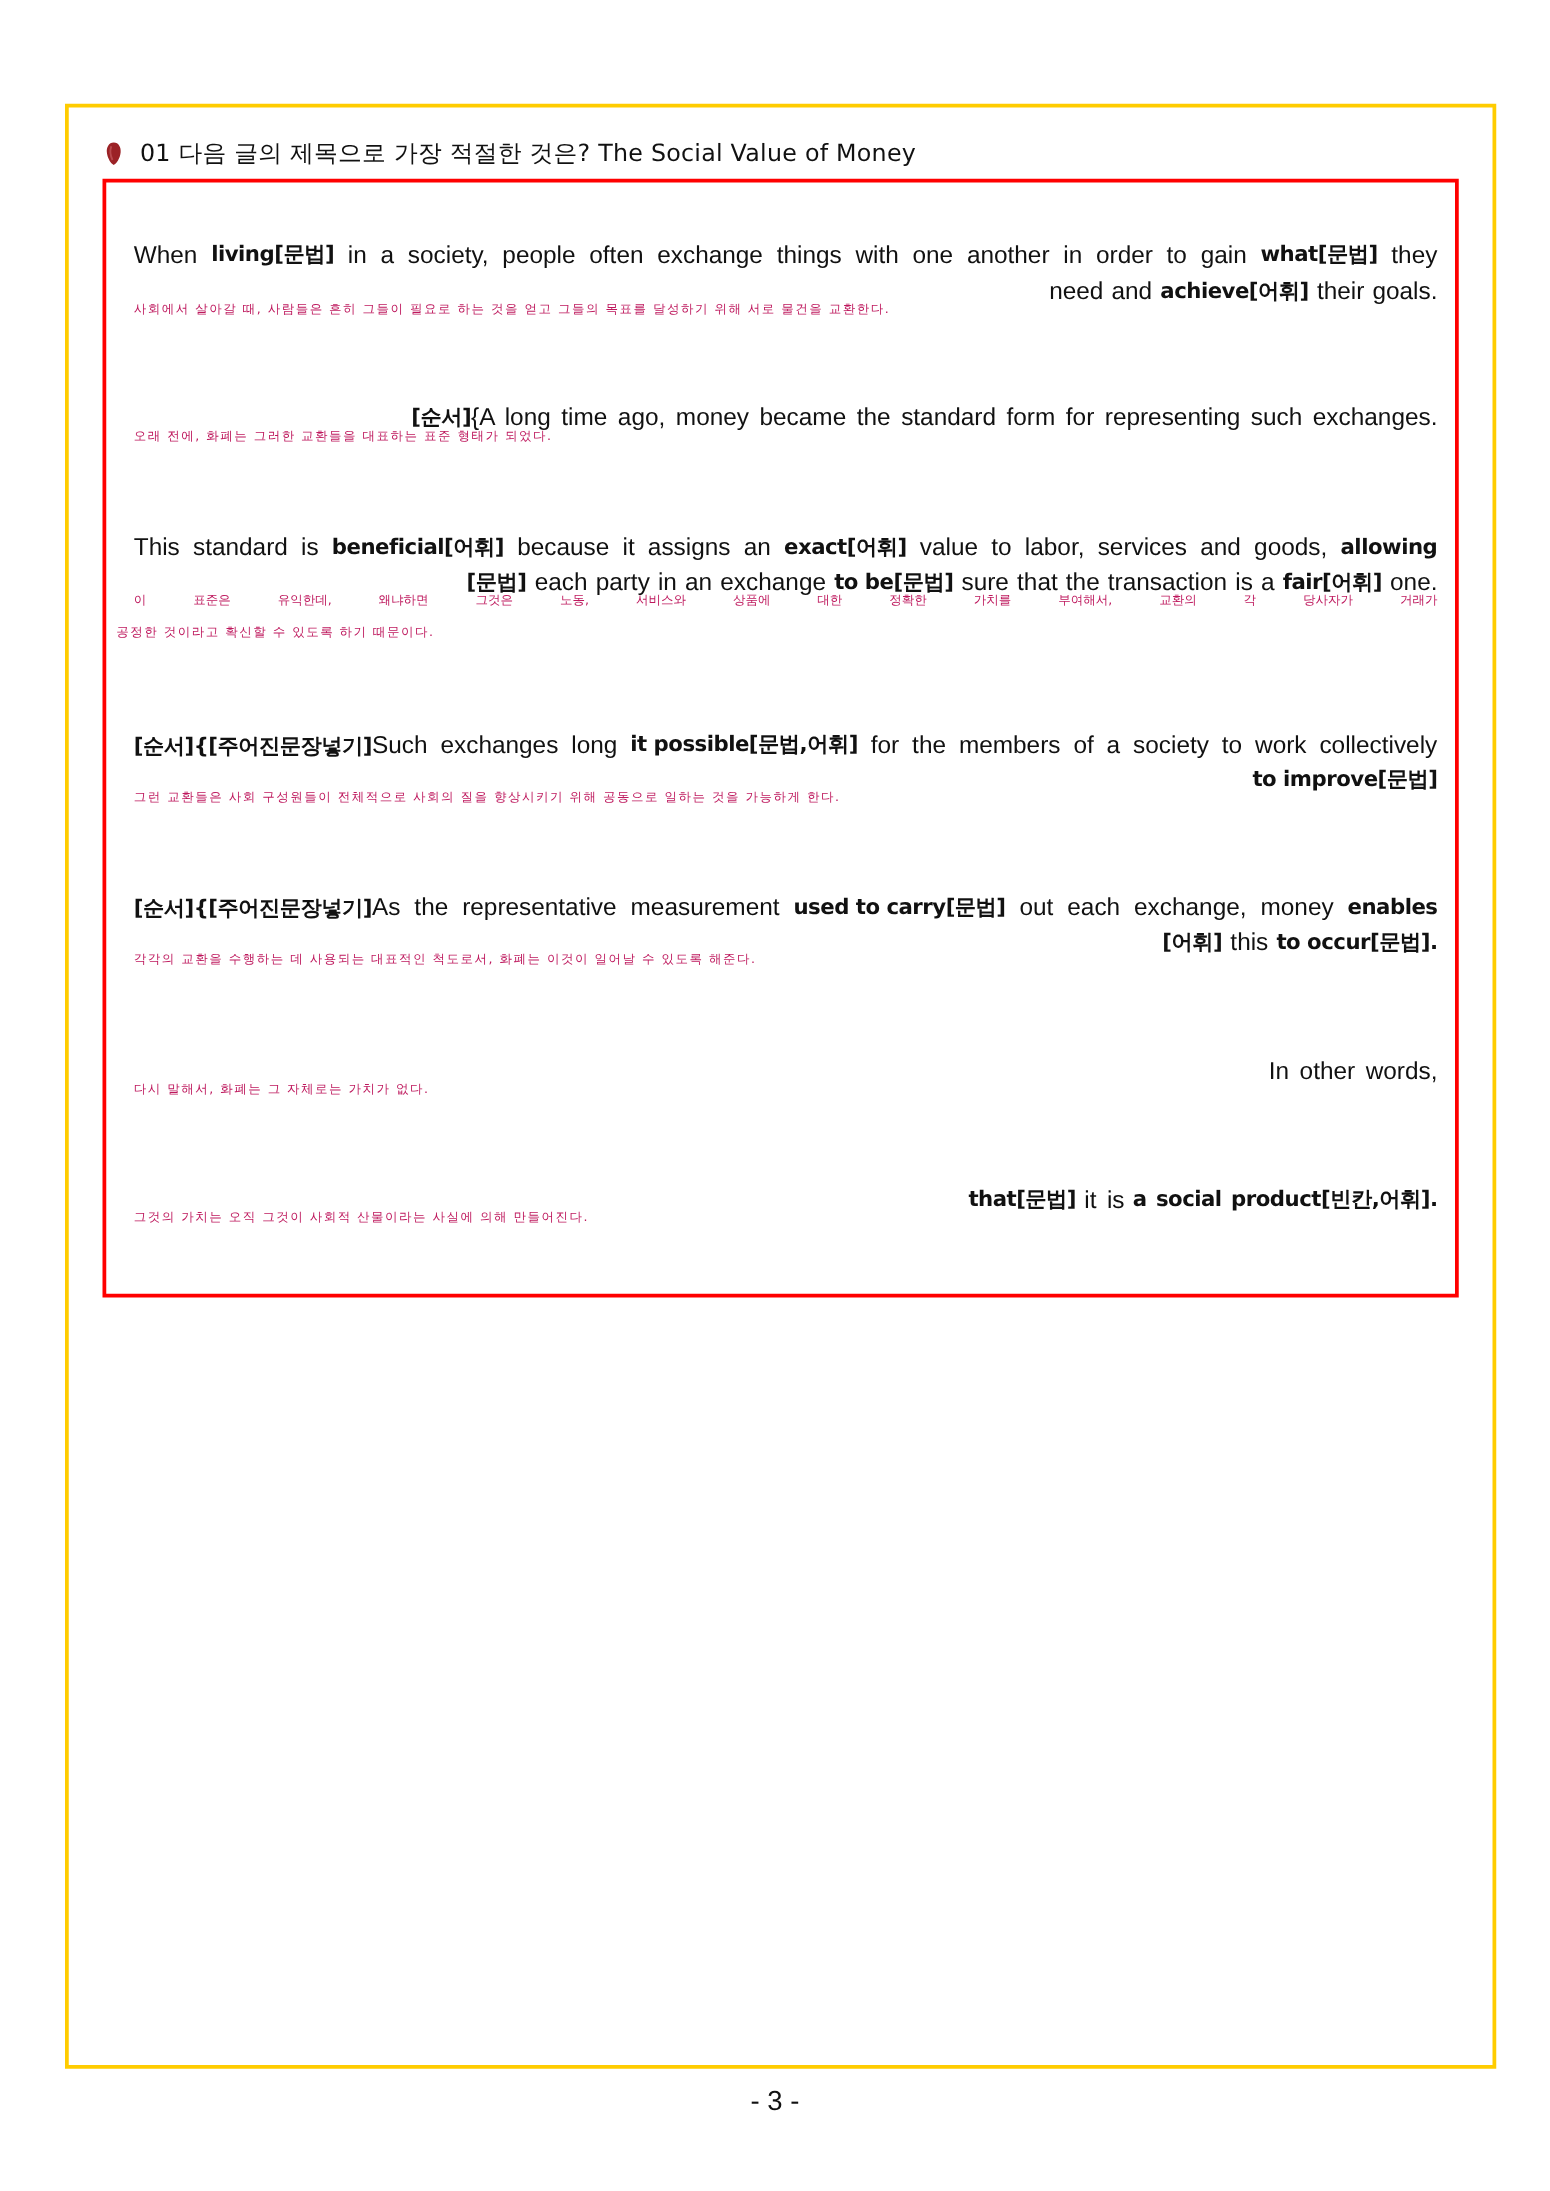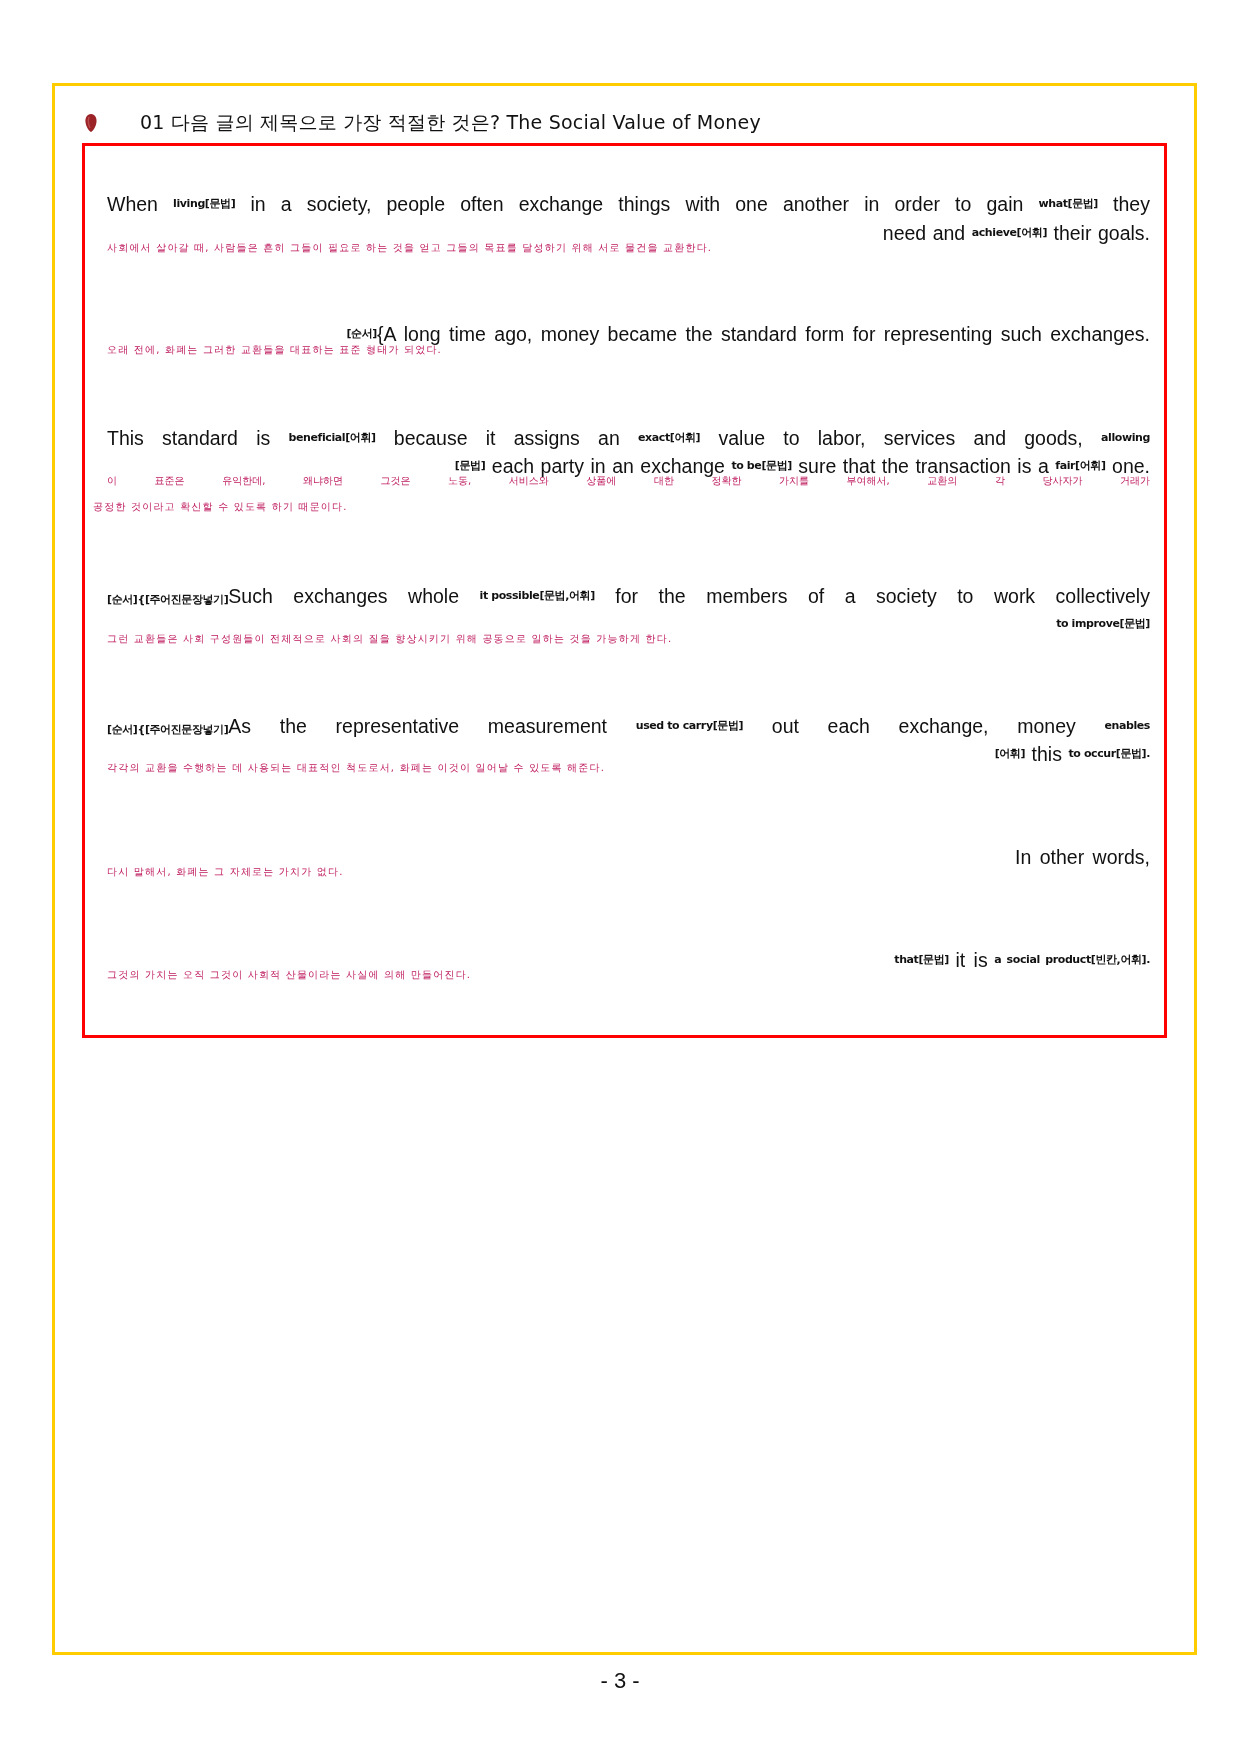--- a/index.html
+++ b/index.html
@@ -3,32 +3,32 @@
 <meta charset="utf-8">
 <style>
   html, body { margin: 0; padding: 0; background: #ffffff; }
   body { width: 1240px; height: 1753px; position: relative; overflow: hidden;
          font-family: "DejaVu Sans", "Liberation Sans", sans-serif; color: #111; }
   .outer-frame { position: absolute; left: 52px; top: 83px; width: 1139px; height: 1566px;
                  border: 3px solid #ffcc00; box-sizing: content-box; }
   .question-header { position: absolute; left: 84px; top: 109px; height: 28px;
                      display: flex; align-items: center; white-space: nowrap; }
   .bullet-icon { width: 14px; height: 20px; margin-right: 14px; display: inline-block; }
-  .question-title { font-family: "DejaVu Sans", sans-serif; font-size: 19px; letter-spacing: 0.2px; color: #111; margin-left: 28px; }
+  .question-title { font-family: "DejaVu Sans", sans-serif; font-size: 19px; letter-spacing: 0.2px; color: #111; }
   .passage-box { position: absolute; left: 82px; top: 143px; width: 1079px; height: 889px;
                  border: 3px solid #ff0000; box-sizing: content-box; }
   .line { position: absolute; left: 93px; width: 1057px; white-space: nowrap; line-height: 28px; }
   .en { font-family: "Liberation Sans", sans-serif; font-size: 19.5px; color: #111;
         display: flex; justify-content: space-between; margin-top: 12px; }
   .en.last { justify-content: flex-end; gap: 6.5px; }
   .en.indent { left: 107px; width: 1043px; }
   .kr { font-family: "DejaVu Sans", sans-serif; font-size: 10px; color: #be185d; letter-spacing: 1.2px; }
   .kr.indent { left: 107px; }
   .kr.justify { display: flex; justify-content: space-between; width: 1043px; letter-spacing: 0; }
-  .b { font-family: "DejaVu Sans", sans-serif; font-weight: bold; font-size: 11px; letter-spacing: -0.4px; }
+  .b { font-family: "DejaVu Sans", sans-serif; font-weight: bold; font-size: 17px; letter-spacing: -0.4px; }
   .page-number { position: absolute; left: 0; width: 1240px; top: 1668px; text-align: center;
                  font-family: "Liberation Sans", sans-serif; font-size: 22px; color: #111; }
 </style>
 </head>
 <body>
 
 <div class="outer-frame"></div>
 
 <div class="question-header">
   <svg class="bullet-icon" viewBox="0 0 14 20">
@@ -126,21 +126,21 @@
   <span>교환의</span>
   <span>각</span>
   <span>당사자가</span>
   <span>거래가</span>
 </div>
 <div class="line kr" style="top:493px">공정한 것이라고 확신할 수 있도록 하기 때문이다.</div>
 
 <div class="line en indent" style="top:570px">
   <span><span class="b">[순서]{[주어진문장넣기]</span><span>Such</span></span>
   <span>exchanges</span>
-  <span>whole</span>
+  <span>long</span>
   <span class="b">it possible[문법,어휘]</span>
   <span>for</span>
   <span>the</span>
   <span>members</span>
   <span>of</span>
   <span>a</span>
   <span>society</span>
   <span>to</span>
   <span>work</span>
   <span>collectively</span>

